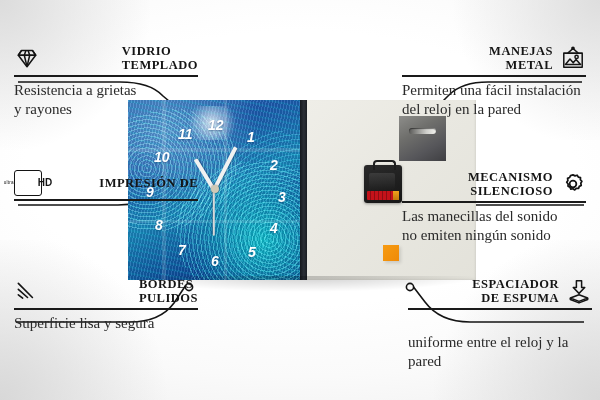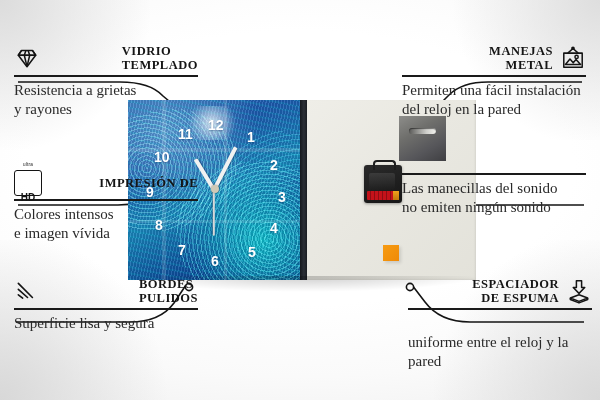--- a/index.html
+++ b/index.html
@@ -13,21 +13,21 @@
       radial-gradient(120% 90% at 50% 42%, #ffffff 0%, #ffffff 38%, #fafafa 58%, #f2f2f2 75%, #e9e9e9 100%);
   }
   .corner-shade{position:absolute;pointer-events:none;}
   .cs-tl{left:0;top:0;width:150px;height:150px;background:radial-gradient(circle at 0 0,#dcdcdc 0%,rgba(230,230,230,0) 72%);}
   .cs-tr{right:0;top:0;width:150px;height:140px;background:radial-gradient(circle at 100% 0,#dedede 0%,rgba(230,230,230,0) 72%);}
   .cs-bl{left:0;bottom:0;width:170px;height:160px;background:radial-gradient(circle at 0 100%,#d8d8d8 0%,rgba(230,230,230,0) 72%);}
   .cs-br{right:0;bottom:0;width:170px;height:160px;background:radial-gradient(circle at 100% 100%,#d9d9d9 0%,rgba(230,230,230,0) 72%);}
 
   
   #product{position:absolute;left:128px;top:100px;width:348px;height:180px;}
-  .panel{position:absolute;top:0;height:180px;}
+  .panel{position:absolute;top:0;height:180px;font-style:italic;}
 
   #clock-panel{left:0;width:172px;overflow:hidden;
     background:
       repeating-linear-gradient(102deg, rgba(255,255,255,.10) 0 1px, rgba(0,0,0,.10) 1px 3px),
       repeating-linear-gradient(12deg, rgba(0,210,220,.16) 0 2px, rgba(0,0,0,0) 2px 6px),
       radial-gradient(90% 70% at 22% 18%, #5b9ad6 0%, rgba(40,110,190,0) 60%),
       radial-gradient(70% 60% at 78% 78%, #0fb7c8 0%, rgba(15,183,200,0) 62%),
       linear-gradient(155deg,#2f73c0 0%,#1d5bb0 28%,#1a86bd 52%,#0e4f9e 76%,#0b3f8c 100%);
   }
   .wave{position:absolute;border-radius:50%;mix-blend-mode:screen;pointer-events:none;}
@@ -103,21 +103,21 @@
   .f-right .feat-desc{text-align:left;}
 
   #f-vidrio{left:14px;top:44px;}
   #f-impresion{left:14px;top:170px;}
   #f-bordes{left:14px;top:277px;}
   #f-manejas{left:402px;top:44px;}
   #f-mecanismo{left:402px;top:170px;}
   #f-espaciador{left:408px;top:277px;}
 
   .hd-box{border:1.6px solid #141414;border-radius:3px;width:26px;height:24px;
-      display:flex;flex-direction:column;align-items:center;justify-content:center;line-height:1;gap:24px;}
+      display:flex;align-items:center;justify-content:center;line-height:1;gap:24px;}
   .hd-ultra{font-family:"Liberation Sans",sans-serif;font-size:4.6px;letter-spacing:.2px;color:#141414;}
   .hd-hd{font-family:"Liberation Sans",sans-serif;font-weight:700;font-size:10px;color:#141414;margin-top:.5px;}
 </style>
 </head>
 <body>
 
 <div id="stage">
 
   <div class="corner-shade cs-tl"></div>
   <div class="corner-shade cs-tr"></div>
@@ -218,24 +218,20 @@
         <span class="hd-box">
           <span class="hd-ultra">ultra</span>
           <span class="hd-hd">HD</span>
         </span>
       </span>
       <div class="feat-title">
         <span>IMPRESIÓN DE</span><br>
       </div>
     </div>
     <div class="feat-rule"></div>
-    <div class="feat-desc">
-      <span>Colores intensos</span><br>
-      <span>e imagen vívida</span>
-    </div>
   </div>
 
   <div class="feature f-left" id="f-bordes">
     <div class="feat-head">
       <span class="ico">
         <svg viewBox="0 0 24 24" fill="none" stroke="currentColor" stroke-width="1.5" stroke-linecap="round">
           <path d="M4 5l13 13M4 10.5l8.5 7.5M4 15.5l4 3"></path>
         </svg>
       </span>
       <div class="feat-title">
@@ -266,20 +262,32 @@
       </span>
     </div>
     <div class="feat-rule"></div>
     <div class="feat-desc">
       <span>Permiten una fácil instalación</span><br>
       <span>del reloj en la pared</span>
     </div>
   </div>
 
   <div class="feature f-right" id="f-mecanismo">
+    <div class="feat-head">
+      <div class="feat-title">
+        <span>MECANISMO</span><br>
+        <span>SILENCIOSO</span>
+      </div>
+      <span class="ico">
+        <svg viewBox="0 0 24 24" fill="none" stroke="currentColor" stroke-width="1.6" stroke-linejoin="round">
+          <path d="M12 3.6l1.9.9 1.9-.6 1.1 1.7 2 .5-.1 2 1.4 1.5-1 1.7.4 2-1.8.9-.7 1.9h-2l-1.5 1.4-1.6-1.1-2 .3-.8-1.8-1.8-.9.1-2-1.3-1.6 1.1-1.6-.3-2 1.9-.8.8-1.8z"></path>
+          <circle cx="12" cy="11.9" r="3.1"></circle>
+        </svg>
+      </span>
+    </div>
     <div class="feat-rule"></div>
     <div class="feat-desc">
       <span>Las manecillas del sonido</span><br>
       <span>no emiten ningún sonido</span>
     </div>
   </div>
 
   <div class="feature f-right" id="f-espaciador">
     <div class="feat-head">
       <div class="feat-title">

